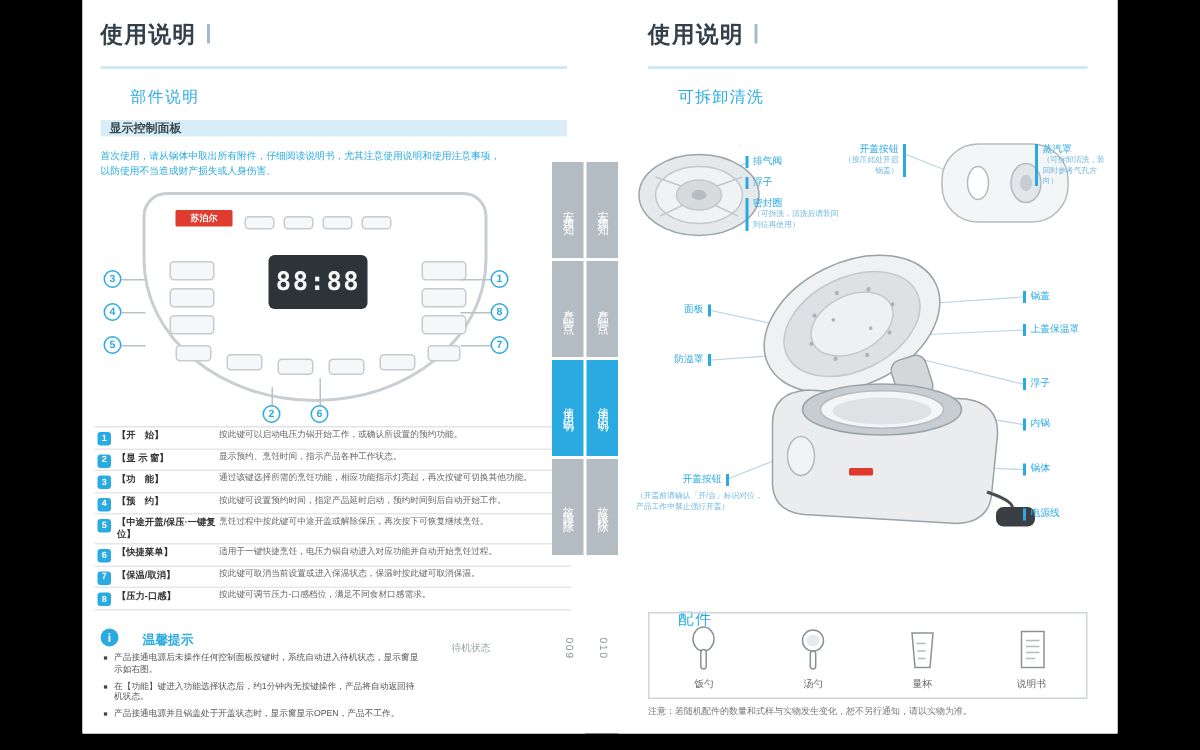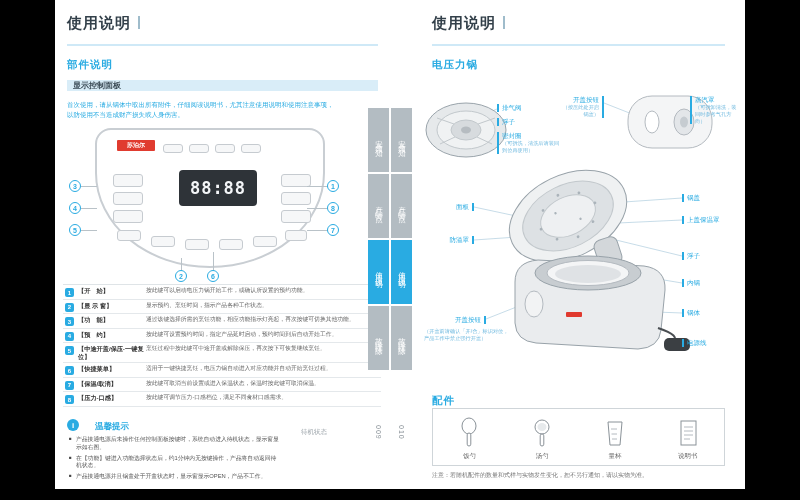--- a/index.html
+++ b/index.html
@@ -4,30 +4,30 @@
 <style>
   * { margin:0; padding:0; box-sizing:border-box; font-family:"Liberation Sans", sans-serif; }
   html,body { width:800px; height:500px; background:#000; overflow:hidden; }
   #root { position:relative; width:800px; height:500px; background:#000; }
   .spread { position:absolute; left:55px; top:0; width:690px; height:489px; background:#fff; }
   .page { position:absolute; top:0; height:489px; background:#fff; }
 
   .page-title { position:absolute; font-size:15px; font-weight:bold; color:#33404a; letter-spacing:1px; }
   .tbar { display:inline-block; width:2px; height:13px; background:#9fbccb; margin-left:7px; vertical-align:-1px; }
   .hrule { position:absolute; height:2px; background:#cfe9f7; }
-  .sec-head { position:absolute; color:#29abe2; font-weight:bold; font-size:10.5px; letter-spacing:1px; }
+  .sec-head { position:absolute; color:#29abe2; font-weight:normal; font-size:10.5px; letter-spacing:1px;margin-left:20px; }
   .sub-strip { position:absolute; background:#d9edf8; color:#3a4a55; font-size:8px; font-weight:bold; padding:0 6px; }
   .intro { position:absolute; color:#29abe2; font-size:6.5px; line-height:1.5; }
 
   
   .panel { position:absolute; left:40px; top:128px; width:230px; height:140px; background:#fff;
            border:2px solid #c9ced3; border-radius:16px 16px 115px 115px / 16px 16px 95px 95px; }
   .logo { position:absolute; left:20px; top:10px; width:38px; height:11px; background:#e03b2f; color:#fff;
           font-size:6px; font-weight:bold; display:flex; align-items:center; justify-content:center; border-radius:1px; }
-  .lcd { position:absolute; left:82px; top:40px; width:78px; height:36px; background:#2e3338; border-radius:4px;
+  .lcd { position:absolute; left:82px; top:40px; width:66px; height:36px; background:#2e3338; border-radius:4px;
          display:flex; align-items:center; justify-content:center; color:#f4f6f8;
          font-family:"DejaVu Sans Mono", monospace; font-size:17px; font-weight:bold; letter-spacing:1px; }
   .pill { position:absolute; border:1px solid #c6cbd0; background:#f6f7f8; border-radius:3px; }
   .callout { position:absolute; width:12px; height:12px; border:1.4px solid #29abe2; border-radius:50%;
              background:#fff; color:#29abe2; font-size:7px; font-weight:bold;
              display:flex; align-items:center; justify-content:center; z-index:2; }
   .cline { position:absolute; background:#b9c2c8; z-index:1; }
 
   
   .ptable { position:absolute; left:8px; top:284px; width:318px; border-top:1px solid #dfe4e7; }
@@ -188,21 +188,21 @@
       <div class="tab" style="top:108px;">安全须知</div>
       <div class="tab" style="top:174px;">产品特点</div>
       <div class="tab active" style="top:240px;">使用说明</div>
       <div class="tab" style="top:306px;">故障排除</div>
       <div class="pagenum" style="left:7px;top:425px;">010</div>
     </div>
 
     <div class="page" style="left:357px;width:333px;">
       <div class="page-title" style="left:20px;top:14px;"><span>使用说明</span><span class="tbar"></span></div>
       <div class="hrule" style="left:20px;top:44px;width:293px;"></div>
-      <div class="sec-head" style="left:20px;top:58px;">电压力锅</div>
+      <div class="sec-head" style="left:20px;top:58px;">可拆卸清洗</div>
 
       <svg style="position:absolute;left:8px;top:90px;" width="320" height="300" viewBox="0 0 320 300">
         <g fill="none" stroke="#b9d3e2" stroke-width="0.8">
           <line x1="77" y1="19" x2="58" y2="27"></line>
             <line x1="77" y1="33" x2="64" y2="38"></line>
           <line x1="77" y1="47" x2="68" y2="50"></line>
             <line x1="184" y1="13" x2="212" y2="24"></line>
           <line x1="272" y1="13" x2="262" y2="20"></line>
             <line x1="54" y1="117" x2="96" y2="126"></line>
           <line x1="54" y1="150" x2="112" y2="146"></line>
@@ -271,21 +271,21 @@
       <div class="dlabel tl" style="left:270px;top:216px;width:52px;"><span>上盖保温罩</span></div>
       <div class="dlabel tl" style="left:270px;top:252px;"><span>浮子</span></div>
       <div class="dlabel tl" style="left:270px;top:279px;"><span>内锅</span></div>
       <div class="dlabel tl" style="left:270px;top:309px;"><span>锅体</span></div>
       <div class="dlabel tr" style="left:32px;top:316px;width:42px;"><span>开盖按钮</span></div>
       <div class="dlabel" style="left:12px;top:328px;width:86px;">
           <div class="dnote">（开盖前请确认「开/合」标识对位，产品工作中禁止强行开盖）</div>
         </div>
       <div class="dlabel tl" style="left:270px;top:339px;"><span>电源线</span></div>
 
-      <div class="sec-head" style="left:20px;top:394px;">配件</div>
+      <div class="sec-head" style="left:20px;top:406px;">配件</div>
       <div class="acc-box" style="left:20px;top:408px;width:293px;height:58px;">
         <div class="acc-item">
           <svg width="30" height="32" viewBox="0 0 30 32">
             <ellipse cx="15" cy="9" rx="7" ry="8" fill="#fff" stroke="#8a9298"></ellipse>
             <rect x="13.2" y="16" width="3.6" height="13" rx="1.8" fill="#fff" stroke="#8a9298"></rect>
           </svg>
           <div class="acc-label">饭勺</div>
         </div>
         <div class="acc-item">
           <svg width="30" height="32" viewBox="0 0 30 32">

